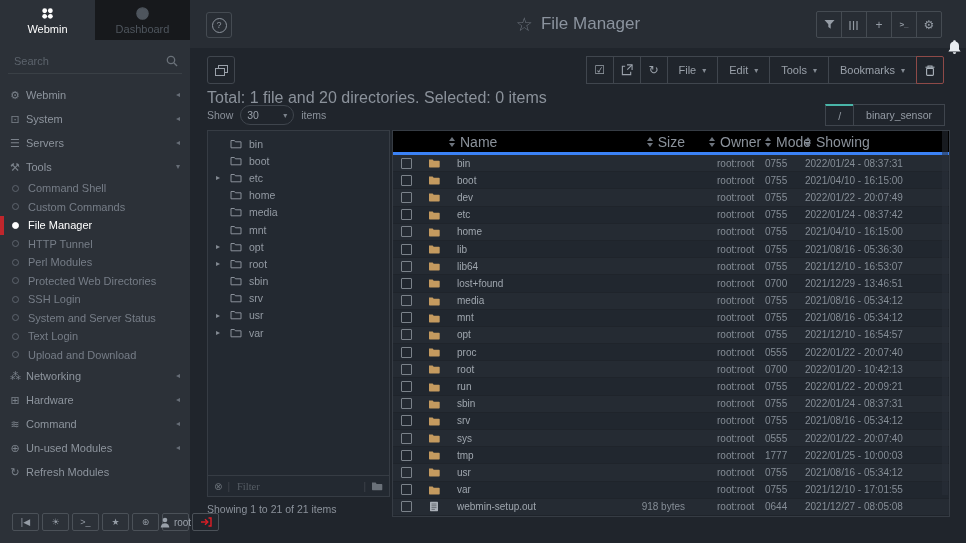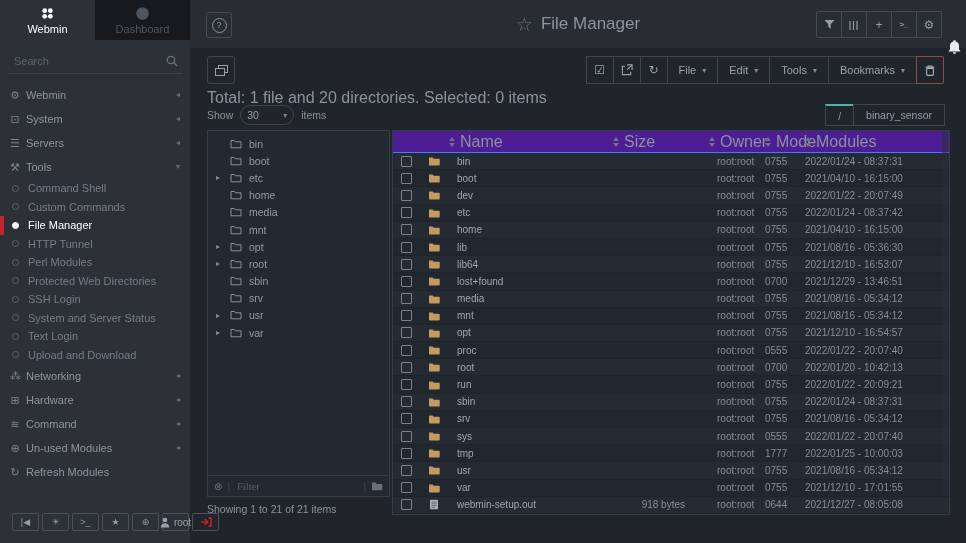--- a/index.html
+++ b/index.html
@@ -78,23 +78,23 @@
   .tree-folder{flex:none;margin-right:7px}
   .tree-label{font-size:10.5px;color:#939aa3}
   .filter-bar{flex:none;height:20px;border-top:1px solid #363c44;display:flex;align-items:center;padding:0 6px;gap:5px}
   .filter-x{color:#6a7179;font-size:10px}
   .filter-sep{color:#3f454d;font-size:10px}
   .filter-bar input{flex:1;background:transparent;border:0;outline:0;color:#aab1b9;font-size:10.5px;font-family:Liberation Serif, serif;min-width:0}
   .filter-bar input::placeholder{color:#565d65}
   
   .file-table{position:absolute;left:202px;top:82px;width:558px;border:1px solid #363c44;box-sizing:border-box;background:#242a32}
   .t-grid{display:grid;grid-template-columns:26px 30px 1fr 80px 60px 46px 150px;align-items:center}
-  .t-head{height:21px;background:#4c1d95;color:#8b929b;font-size:16px;border-bottom:1px solid #3b82f6}
+  .t-head{height:21px;background:#000000;color:#8b929b;font-size:14px;border-bottom:3px solid #3b82f6}
   .hcell{display:flex;align-items:center;gap:5px}
-  .h-size{padding-right:8px}
+  .h-size{justify-content:flex-end;padding-right:8px}
   .h-owner{padding-left:16px}.h-mode{padding-left:12px}.h-modified{padding-left:6px}
   .sort{display:inline-flex;flex-direction:column;gap:2px}
   .sort i{width:0;height:0;border-left:3px solid transparent;border-right:3px solid transparent}
   .sort .up{border-bottom:4px solid #6d747d}
   .sort .down{border-top:4px solid #6d747d}
   .t-row{height:16.2px;font-size:10px;color:#858d96;border-bottom:1px solid #1f242b;cursor:pointer}
   .t-row:nth-child(odd){background:#252b33}
   .t-row:nth-child(even){background:#21272f}
   .cell-check{display:flex;justify-content:center}
   .cb{width:9px;height:9px;border:1px solid #7b828a;border-radius:1px;background:transparent;display:block}
@@ -541,21 +541,21 @@
             <i class="up"></i>
             <i class="down"></i>
           </span>
         <span>Mode</span>
       </div>
       <div class="hcell h-modified">
         <span class="sort">
             <i class="up"></i>
             <i class="down"></i>
           </span>
-        <span>Modules</span>
+        <span>Showing</span>
       </div>
     </div>
     <div id="rows-mount">
         <div class="t-grid t-row">
     <span class="cell-check">
             <span class="cb"></span>
           </span>
     <span class="cell-icon">
             <svg width="12" height="10" viewBox="0 0 12 10">
               <path d="M1 1.4 h3.6 l1.1 1.4 H11 a0.7 0.7 0 0 1 0.7 0.7 V8.8 a0.7 0.7 0 0 1 -0.7 0.7 H1.7 A0.7 0.7 0 0 1 1 8.8 Z" fill="#c49a5f"></path>

